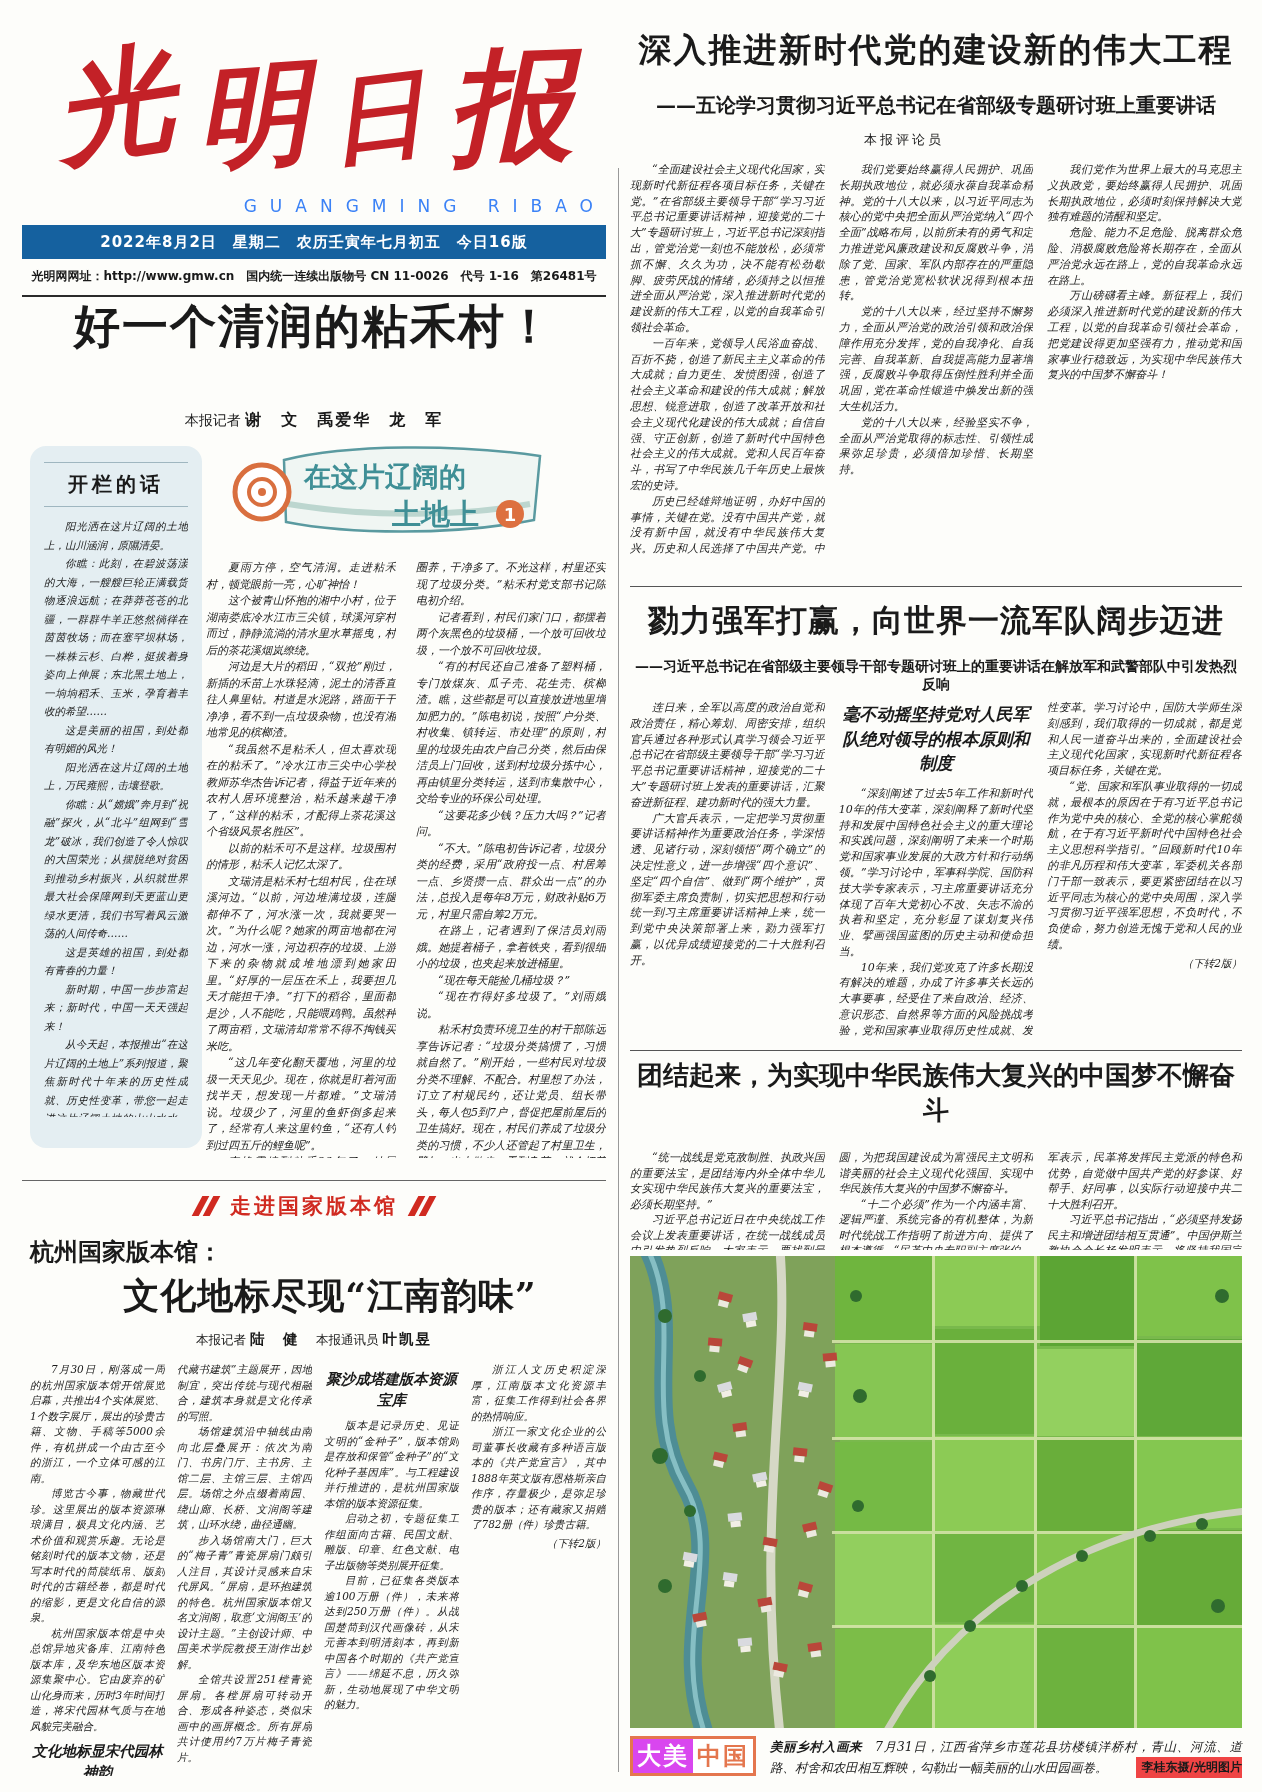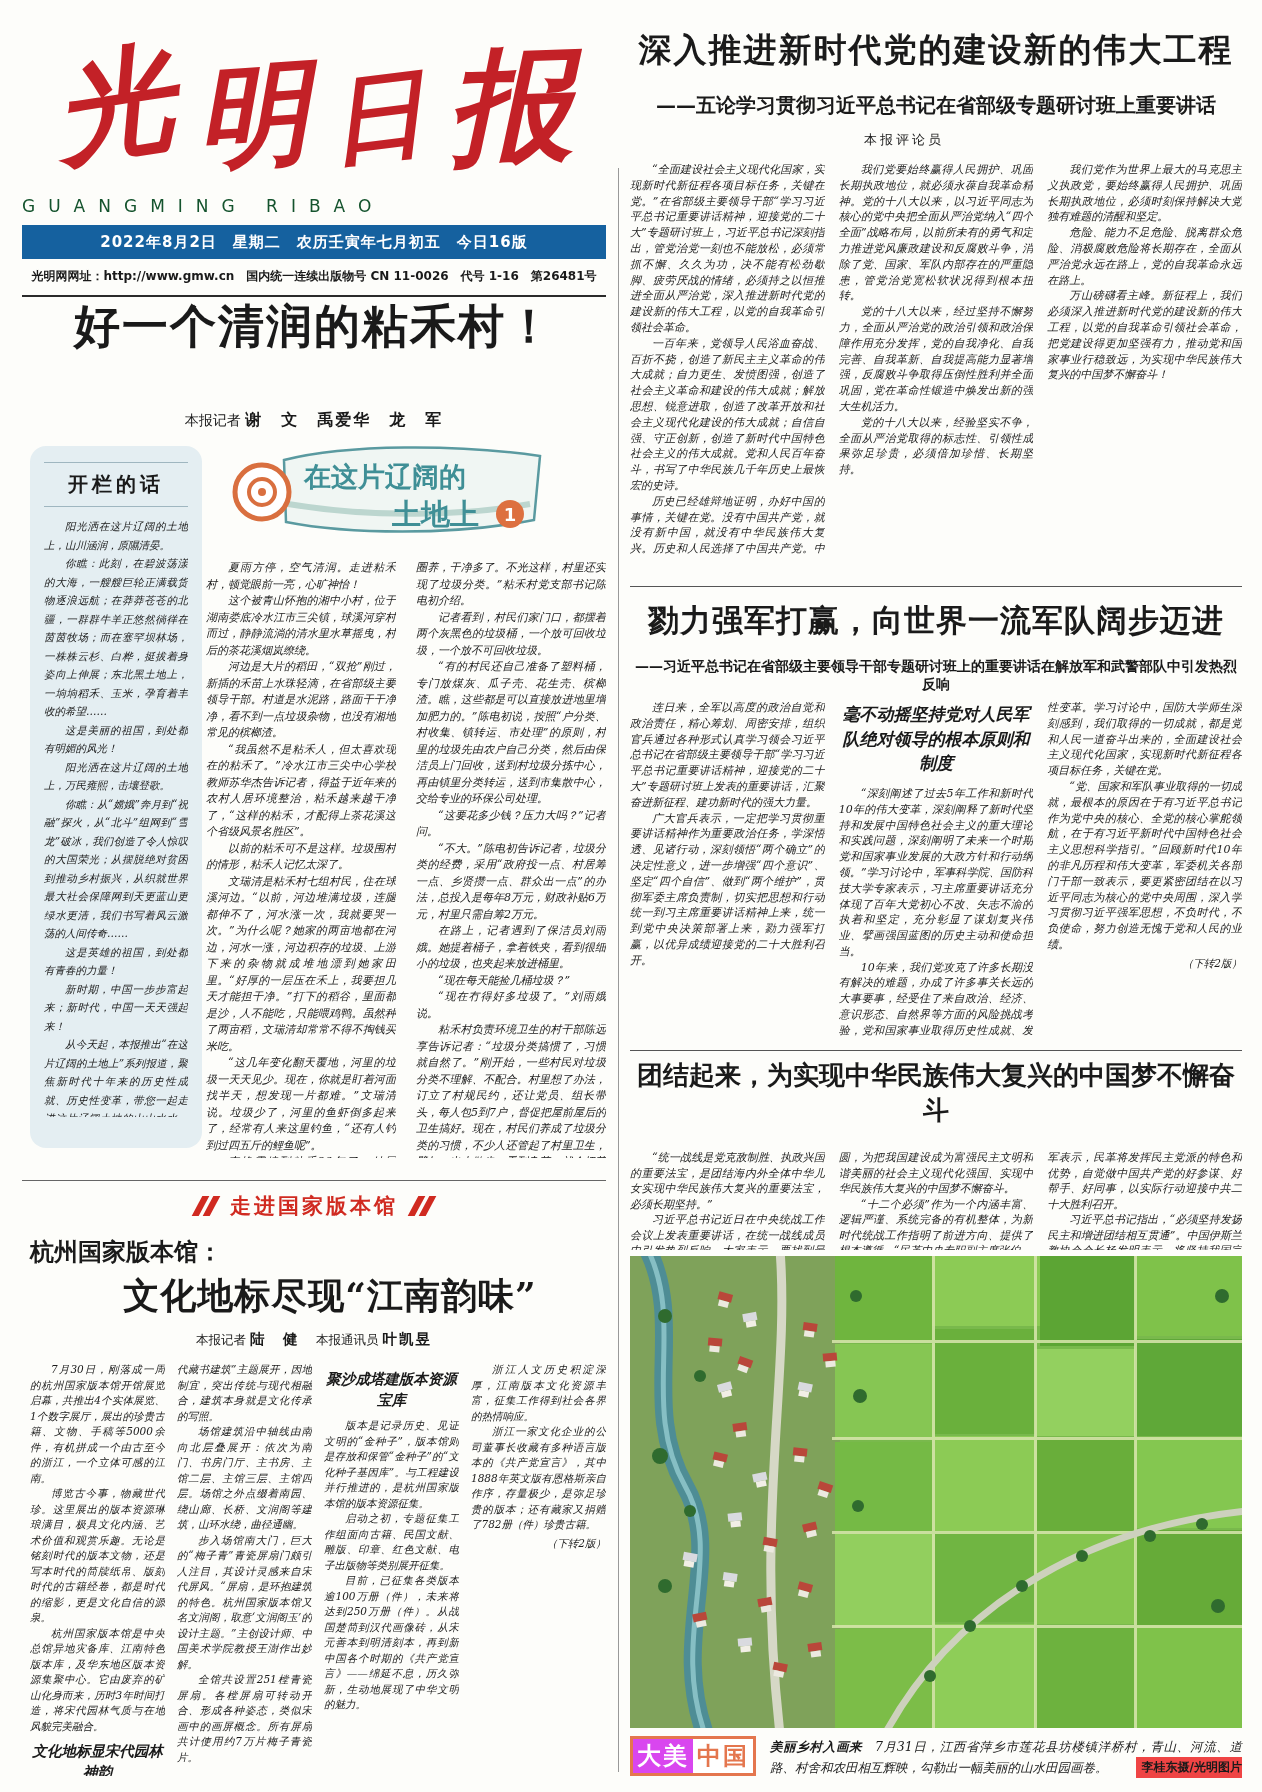--- a/index.html
+++ b/index.html
@@ -10,22 +10,22 @@
 
   
   .masthead{left:22px;top:14px;width:584px;}
   .m-title{display:flex;align-items:flex-end;justify-content:center;gap:22px;height:178px;color:#c32127;
            font-family:"DejaVu Serif",serif;font-weight:bold;font-style:italic;}
   .m-title span{display:inline-block;}
   .mc0{font-size:118px;transform:rotate(-9deg) translateY(-6px);}
   .mc1{font-size:112px;transform:rotate(-4deg);}
   .mc2{font-size:96px;transform:rotate(-7deg) translateY(-8px);}
   .mc3{font-size:124px;transform:rotate(-2deg);}
-  .m-roman{text-align:left;font-family:"DejaVu Sans",sans-serif;font-size:17px;letter-spacing:13px;
-           color:#14532d;margin-top:4px;font-weight:500;}
+  .m-roman{text-align:right;font-family:"DejaVu Sans",sans-serif;font-size:17px;letter-spacing:13px;
+           color:#3b82f6;margin-top:4px;font-weight:500;}
   .m-datebar{margin-top:9px;background:#15619f;color:#fff;text-align:center;height:34px;line-height:34px;
              font-family:"DejaVu Sans",sans-serif;font-weight:bold;font-size:15px;letter-spacing:1px;}
   .m-info{text-align:center;font-family:"DejaVu Sans",sans-serif;font-weight:bold;font-size:12px;
           padding:9px 0 10px;border-bottom:2px solid #2a2a2a;}
 
   
   .lead-headline{left:22px;top:296px;width:584px;text-align:center;font-family:"DejaVu Sans",sans-serif;
                  font-weight:bold;font-size:46px;letter-spacing:2px;}
   .lead-byline{left:22px;top:410px;width:584px;text-align:center;font-size:14px;}
   .lead-byline b{font-size:16px;letter-spacing:2px;text-align:center;}
@@ -140,21 +140,21 @@
     <text x="82" y="52" font-family="DejaVu Sans, sans-serif" font-weight="bold" font-size="27" fill="#3f8f96" data-name="series-logo-line1">在这片辽阔的</text>
     <text x="170" y="90" font-family="DejaVu Sans, sans-serif" font-weight="bold" font-size="29" fill="#3f8f96" data-name="series-logo-line2">土地上</text>
     <circle cx="288" cy="80" r="14" fill="#dd7040" data-name="series-issue-badge"></circle>
     <text x="288" y="87" text-anchor="middle" font-family="DejaVu Sans, sans-serif" font-weight="bold" font-size="18" fill="#fff" data-name="series-issue-number">1</text>
   </svg>
 
   <div class="abs lead-cols" data-name="lead-body">
     <div class="ncol" data-name="news-column">
         <p class="para" data-name="paragraph">夏雨方停，空气清润。走进粘禾村，顿觉眼前一亮，心旷神怡！</p>
         <p class="para" data-name="paragraph">这个被青山怀抱的湘中小村，位于湖南娄底冷水江市三尖镇，球溪河穿村而过，静静流淌的清水里水草摇曳，村后的茶花溪烟岚缭绕。</p>
-        <p class="para" data-name="paragraph">河边是大片的稻田，“双抢”刚过，新插的禾苗上水珠轻滴，在省部级主要领导干部。村道是水泥路，路面干干净净，看不到一点垃圾杂物，也没有湘地常见的槟榔渣。</p>
+        <p class="para" data-name="paragraph">河边是大片的稻田，“双抢”刚过，新插的禾苗上水珠轻滴，泥土的清香直往人鼻里钻。村道是水泥路，路面干干净净，看不到一点垃圾杂物，也没有湘地常见的槟榔渣。</p>
         <p class="para" data-name="paragraph">“我虽然不是粘禾人，但太喜欢现在的粘禾了。”冷水江市三尖中心学校教师苏华杰告诉记者，得益于近年来的农村人居环境整治，粘禾越来越干净了，“这样的粘禾，才配得上茶花溪这个省级风景名胜区”。</p>
         <p class="para" data-name="paragraph">以前的粘禾可不是这样。垃圾围村的情形，粘禾人记忆太深了。</p>
         <p class="para" data-name="paragraph">文瑞清是粘禾村七组村民，住在球溪河边。“以前，河边堆满垃圾，连腿都伸不了，河水涨一次，我就要哭一次。”为什么呢？她家的两亩地都在河边，河水一涨，河边积存的垃圾、上游下来的杂物就成堆地漂到她家田里。“好厚的一层压在禾上，我要担几天才能担干净。”打下的稻谷，里面都是沙，人不能吃，只能喂鸡鸭。虽然种了两亩稻，文瑞清却常常不得不掏钱买米吃。</p>
         <p class="para" data-name="paragraph">“这几年变化翻天覆地，河里的垃圾一天天见少。现在，你就是盯着河面找半天，想发现一片都难。”文瑞清说。垃圾少了，河里的鱼虾倒多起来了，经常有人来这里钓鱼，“还有人钓到过四五斤的鲤鱼呢”。</p>
         <p class="para" data-name="paragraph">李艳霞嫁到粘禾26年了，她回忆：“以前垃圾乱堆，家家在门口挖个池子，天气好的时候翻一下，把垃圾晒干，然后烧掉。”因为家家户户烧垃圾，空气里总有股难闻的味道。</p>
       </div>
     <div class="ncol" data-name="news-column">
         <p class="para cont" data-name="paragraph">圈养，干净多了。不光这样，村里还实现了垃圾分类。”粘禾村党支部书记陈电初介绍。</p>
         <p class="para" data-name="paragraph">记者看到，村民们家门口，都摆着两个灰黑色的垃圾桶，一个放可回收垃圾，一个放不可回收垃圾。</p>
         <p class="para" data-name="paragraph">“有的村民还自己准备了塑料桶，专门放煤灰、瓜子壳、花生壳、槟榔渣。瞧，这些都是可以直接放进地里增加肥力的。”陈电初说，按照“户分类、村收集、镇转运、市处理”的原则，村里的垃圾先由农户自己分类，然后由保洁员上门回收，送到村垃圾分拣中心，再由镇里分类转运，送到市集散中心，交给专业的环保公司处理。</p>

